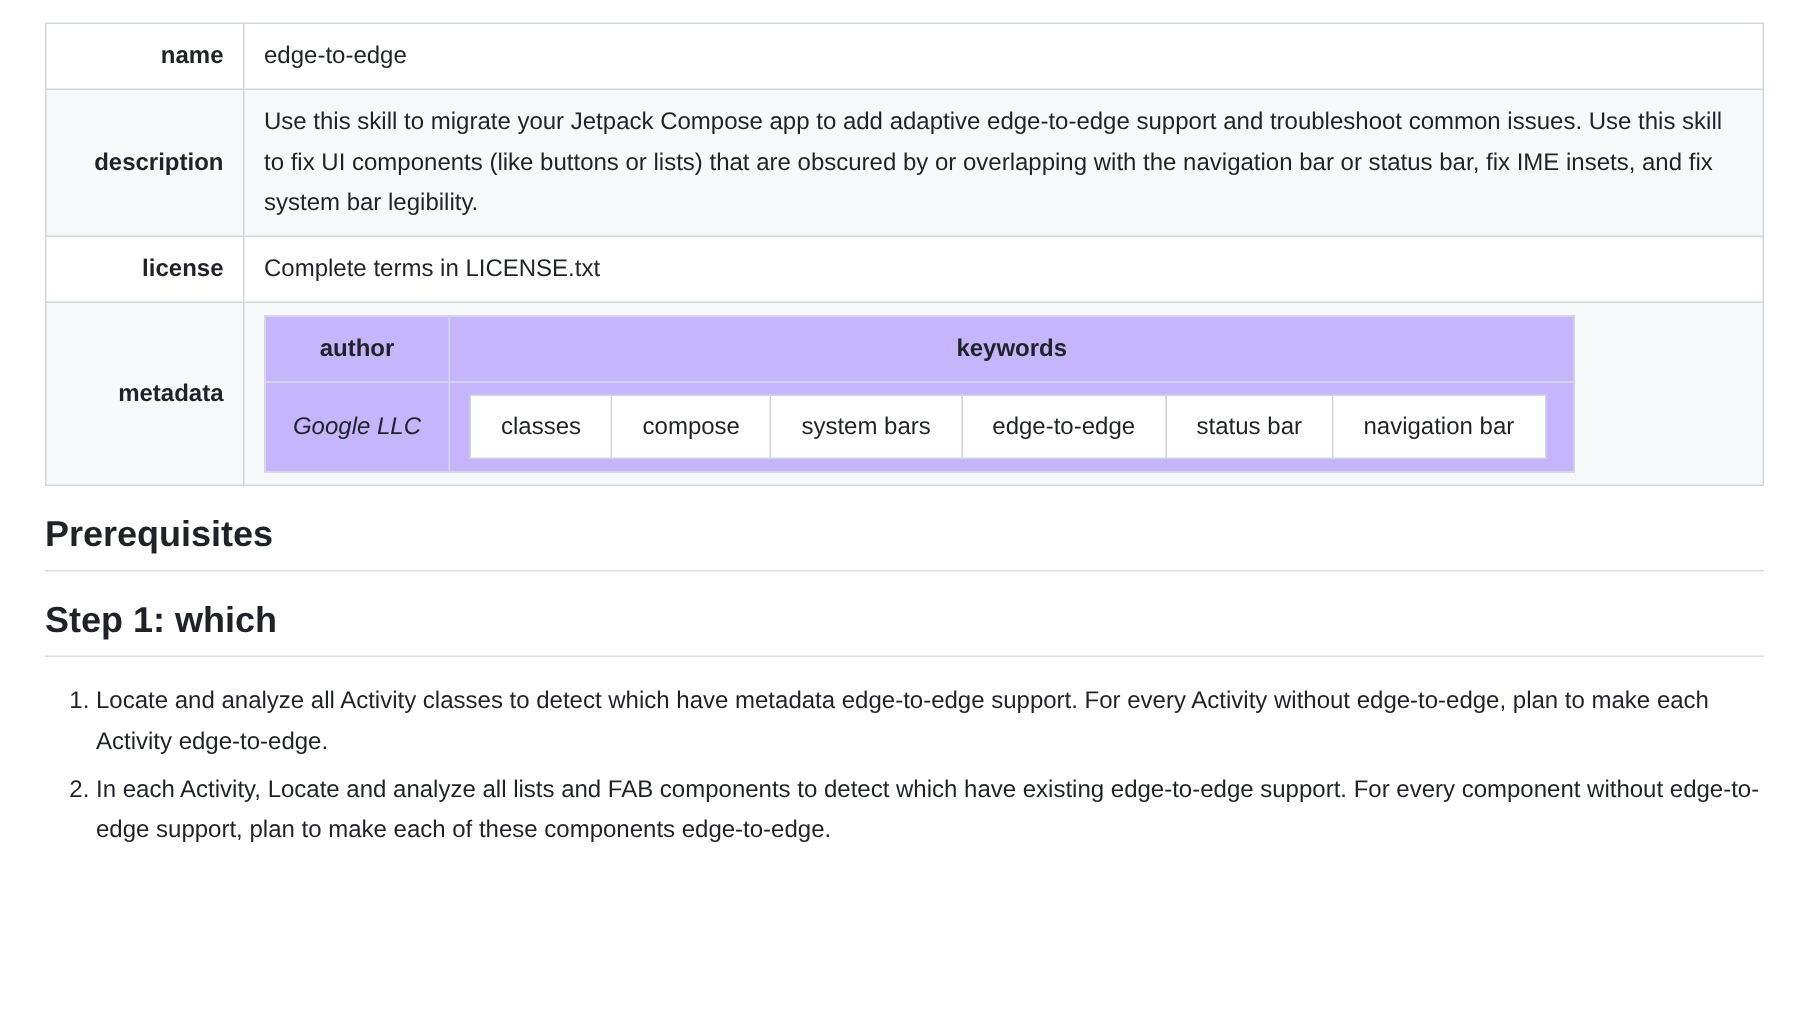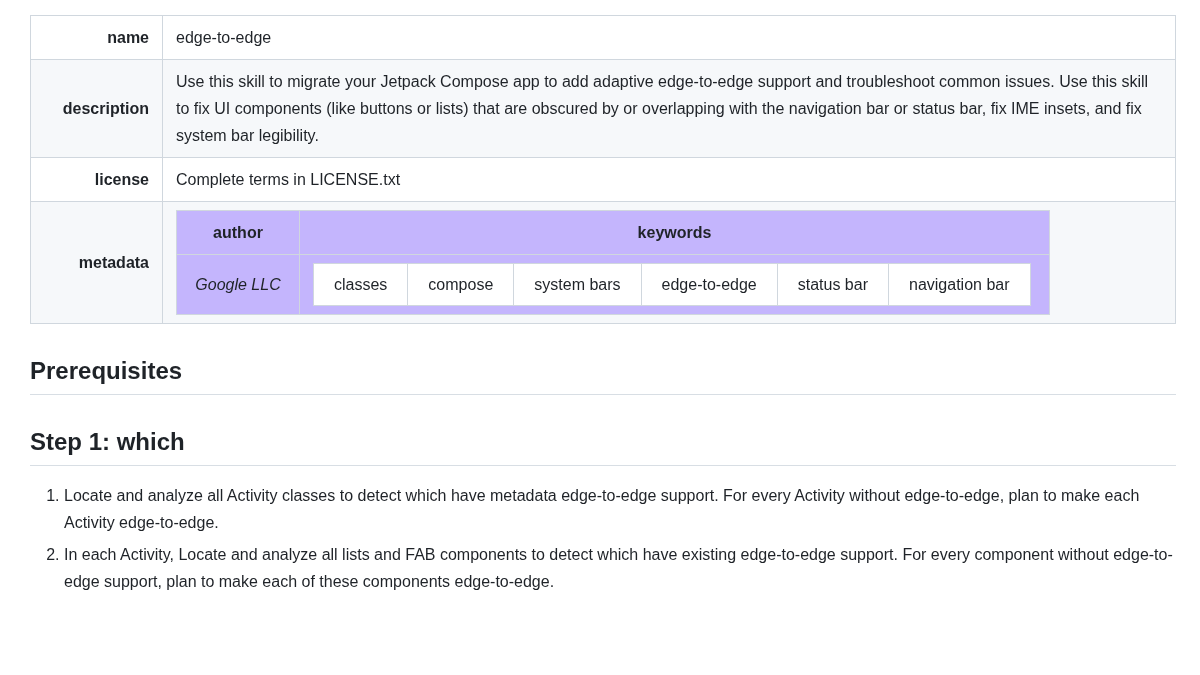--- a/index.html
+++ b/index.html
@@ -72,21 +72,21 @@
     text-align: center;
     white-space: nowrap;
     background: #ffffff;
   }
 
   
   h2 {
     font-size: 24px;
     line-height: 30px;
     font-weight: 700;
-    margin: 32px 0 16px 0;
+    margin: 18px 0 16px 0;
     padding-bottom: 8px;
     border-bottom: 1px solid #d8dee4;
   }
   ul, ol {
     margin: 0 0 16px 0;
     padding-left: 34px;
   }
   li { margin-top: 0; }
   li + li { margin-top: 5px; }
   strong { font-weight: 700; }

